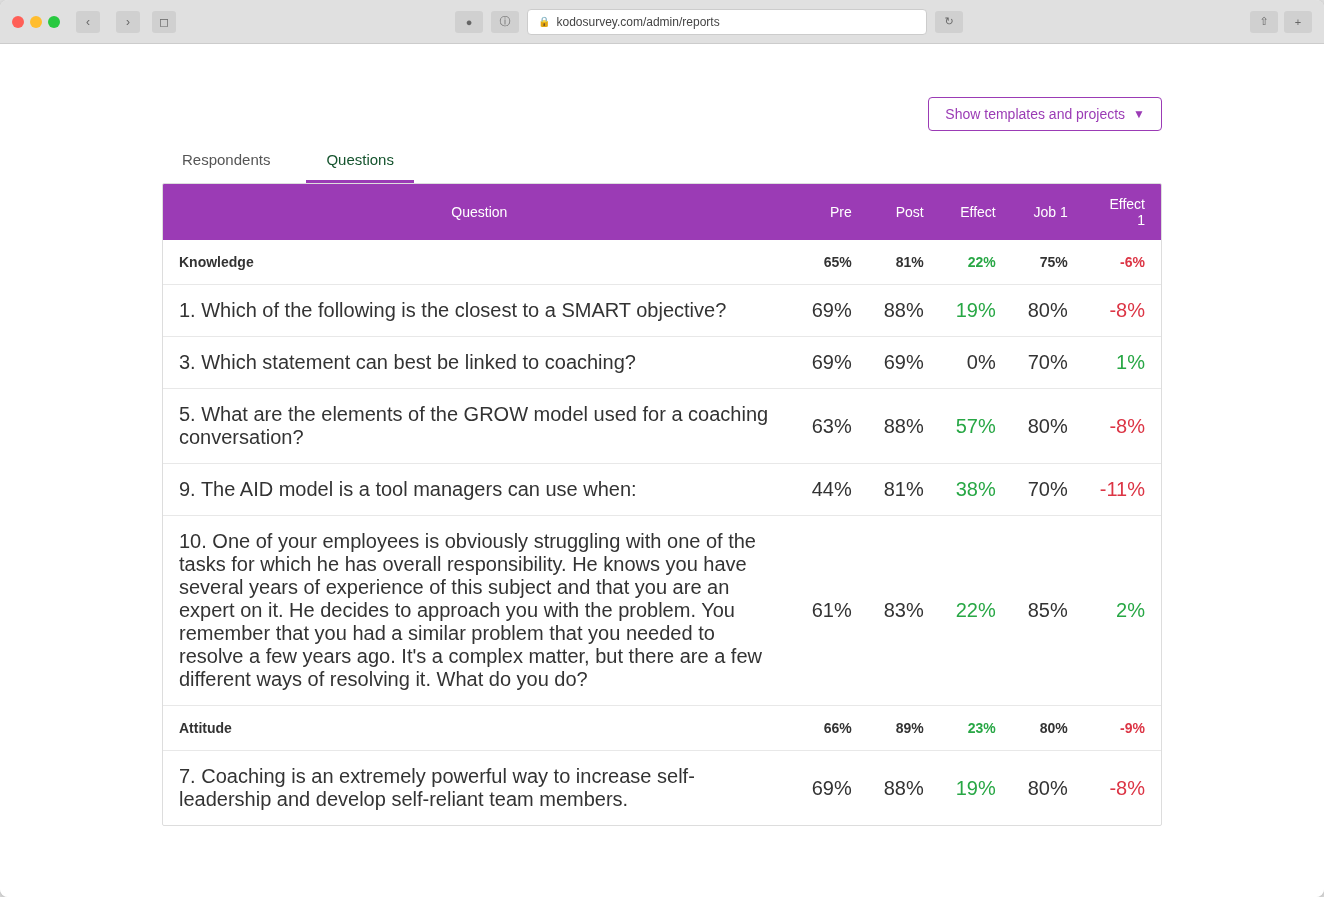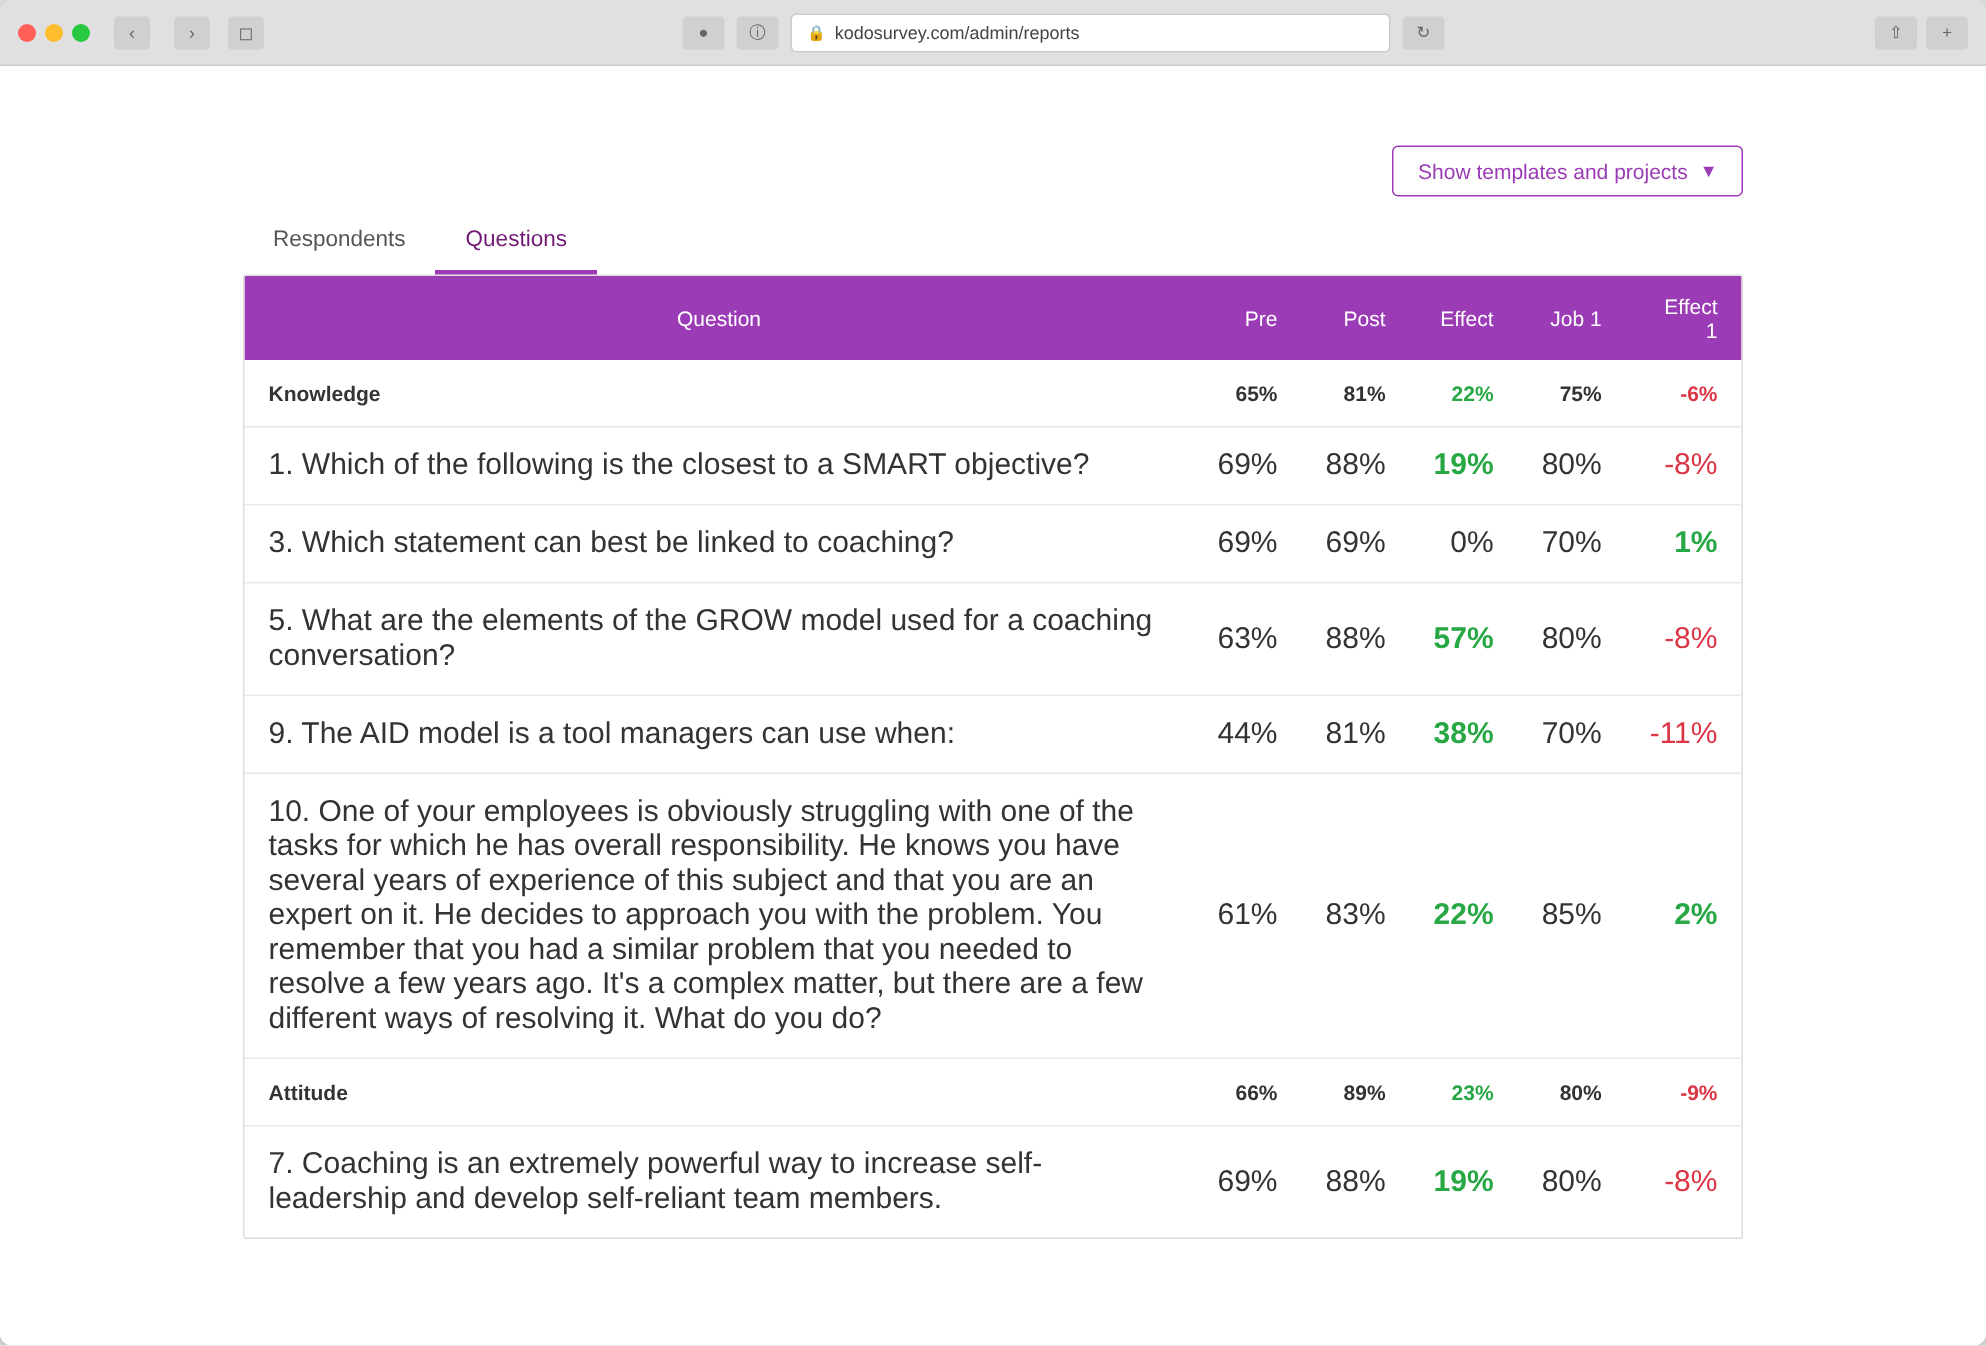--- a/index.html
+++ b/index.html
@@ -147,37 +147,37 @@
       cursor: pointer;
     }
 
     .show-templates-btn .chevron {
       font-size: 12px;
       color: #9b3bb5;
     }
 
     .tabs {
       display: flex;
-      gap: 0;
+      gap: 16px;
       margin-bottom: 0;
       border-bottom: none;
       text-align: right;
     }
 
     .tab {
       padding: 10px 20px 12px;
       font-size: 15px;
       cursor: pointer;
       color: #555;
       border-bottom: 3px solid transparent;
       text-decoration: none;
     }
 
     .tab.active {
-      color: #701a75;
+      color: #14532d;
       border-bottom: 3px solid #9b3bb5;
       font-weight: 500;
     }
 
     .table-container {
       border: 1px solid #ddd;
       border-radius: 2px;
       overflow: hidden;
     }
 
@@ -218,21 +218,21 @@
     }
 
     .data-table tbody td.num-col {
       text-align: right;
       color: #333;
     }
 
     .data-table tbody td.effect-col {
       text-align: right;
       color: #28a745;
-      font-weight: 700;
+      font-weight: 400;
     }
 
     .data-table tbody td.effect-neg {
       text-align: right;
       color: #dc3545;
       font-weight: 500;
     }
 
     .data-table tbody td.effect-zero {
       text-align: right;

